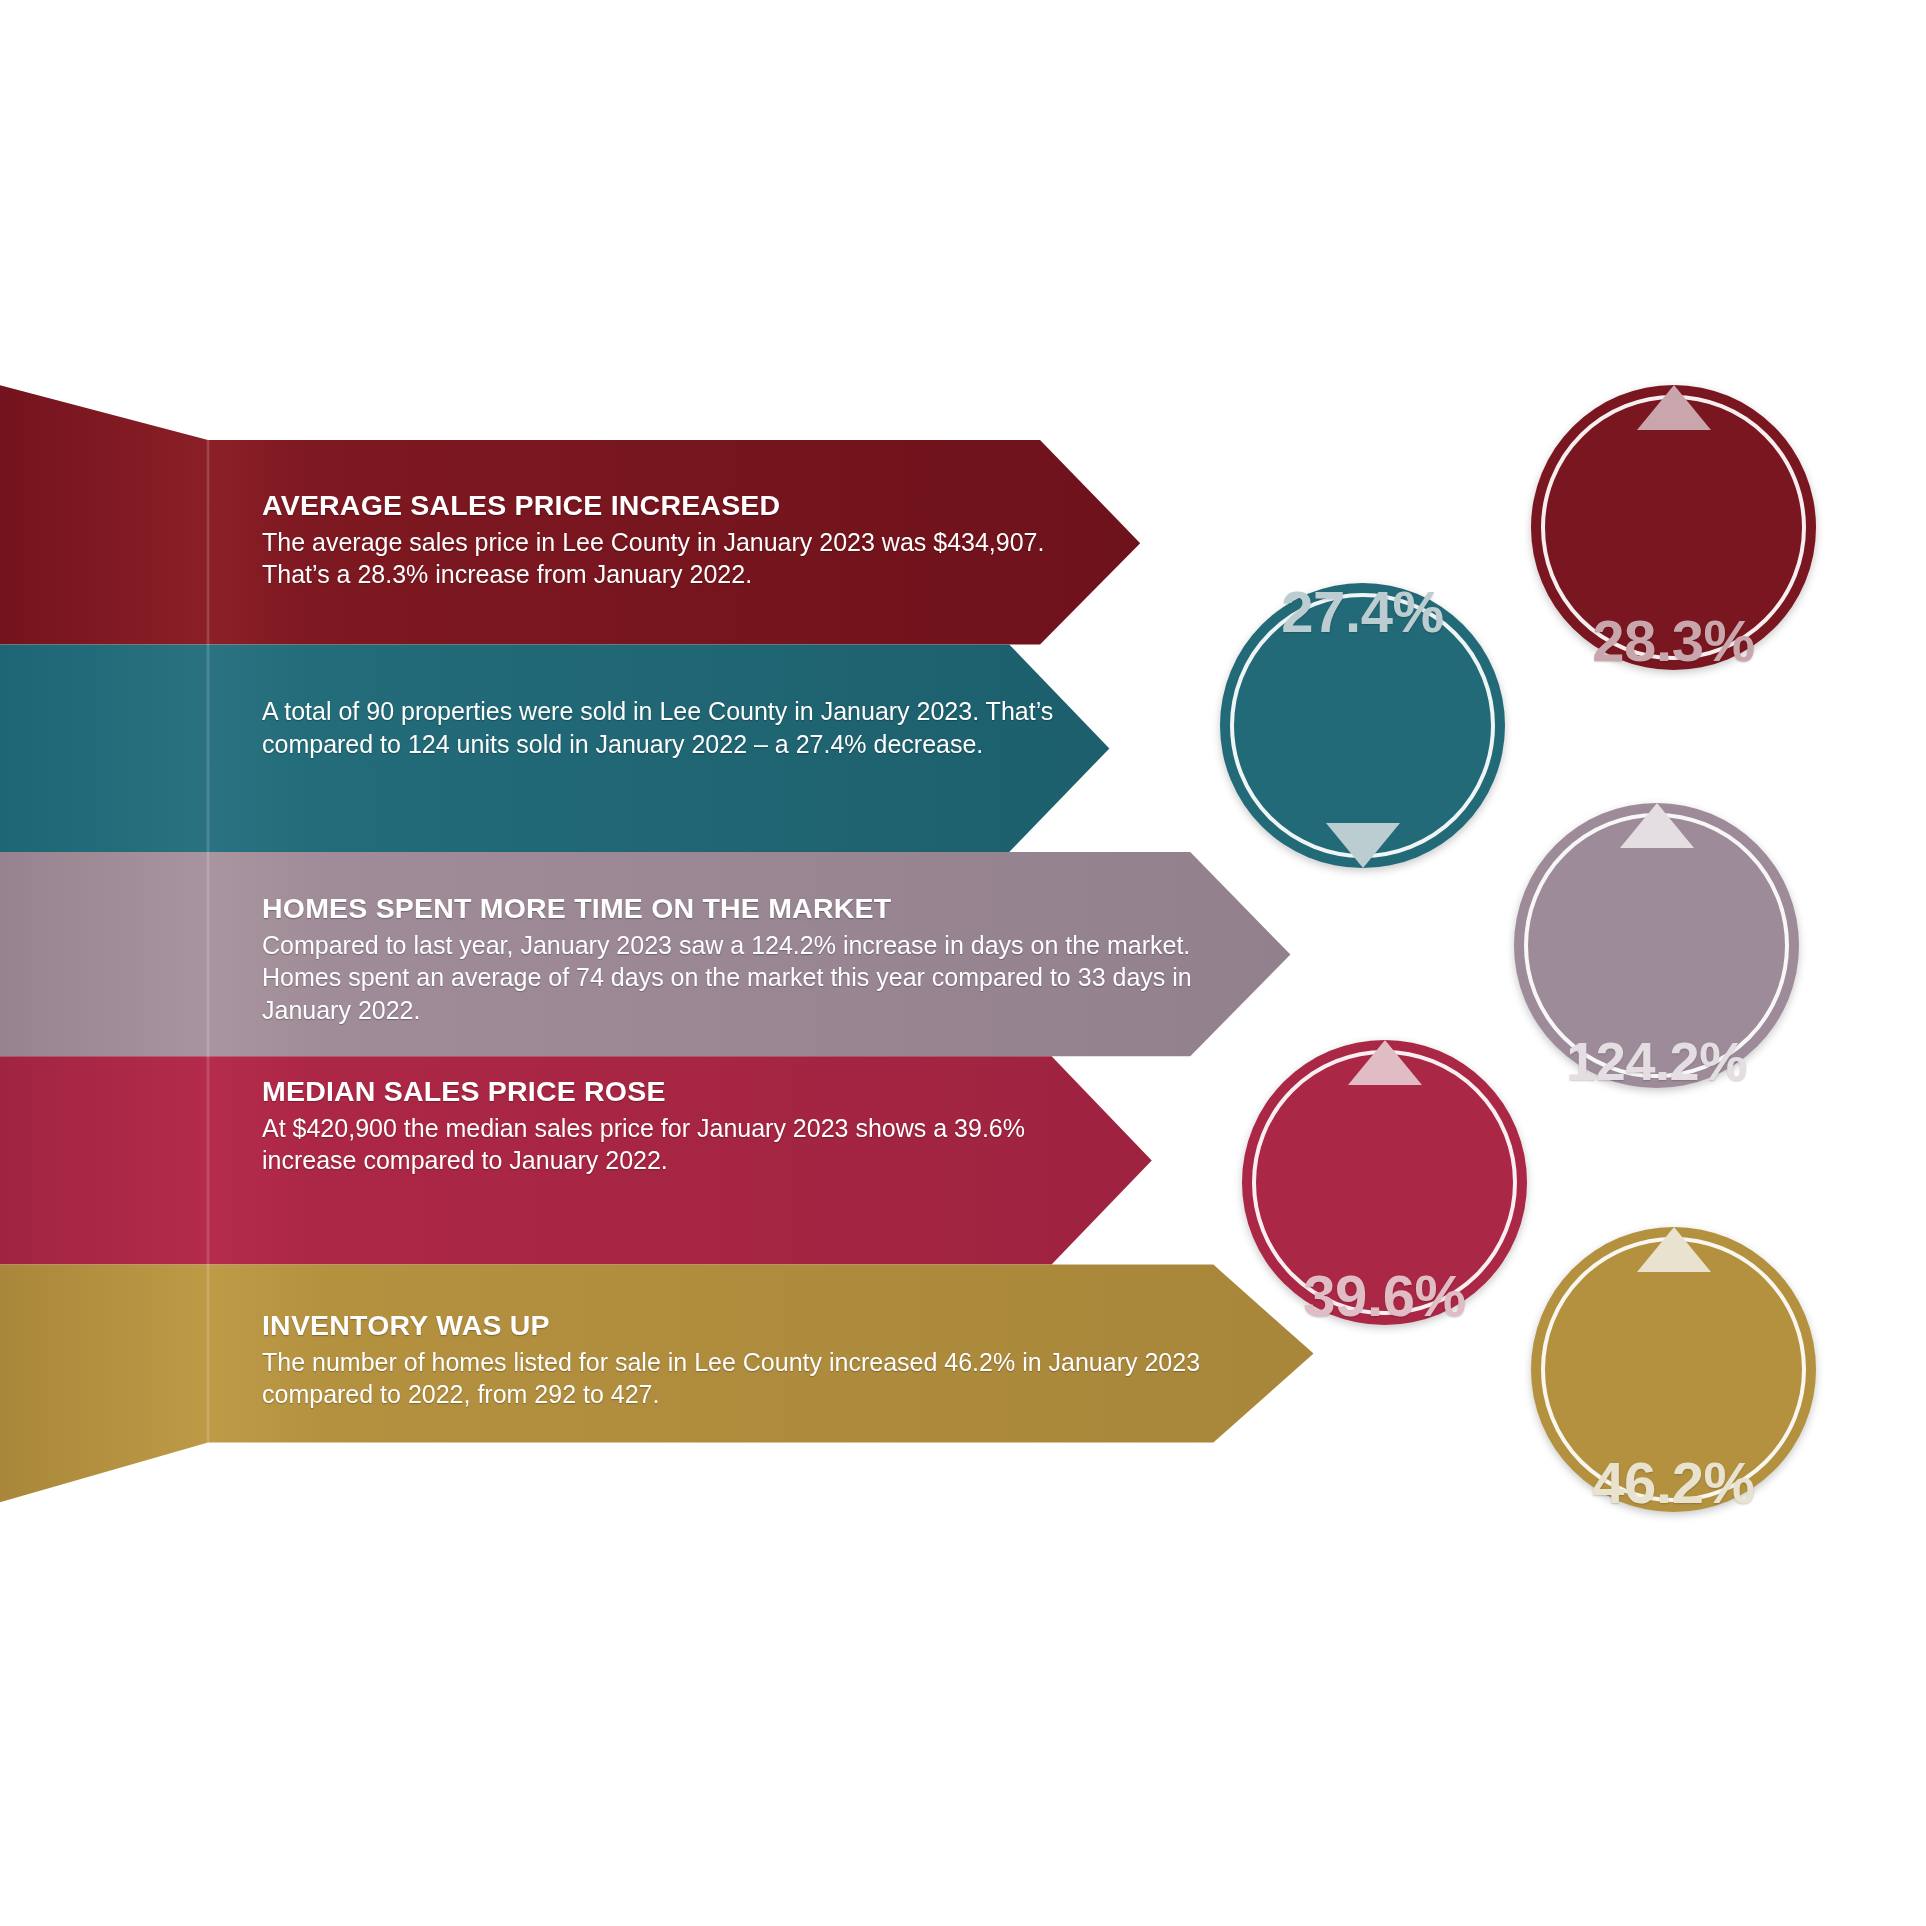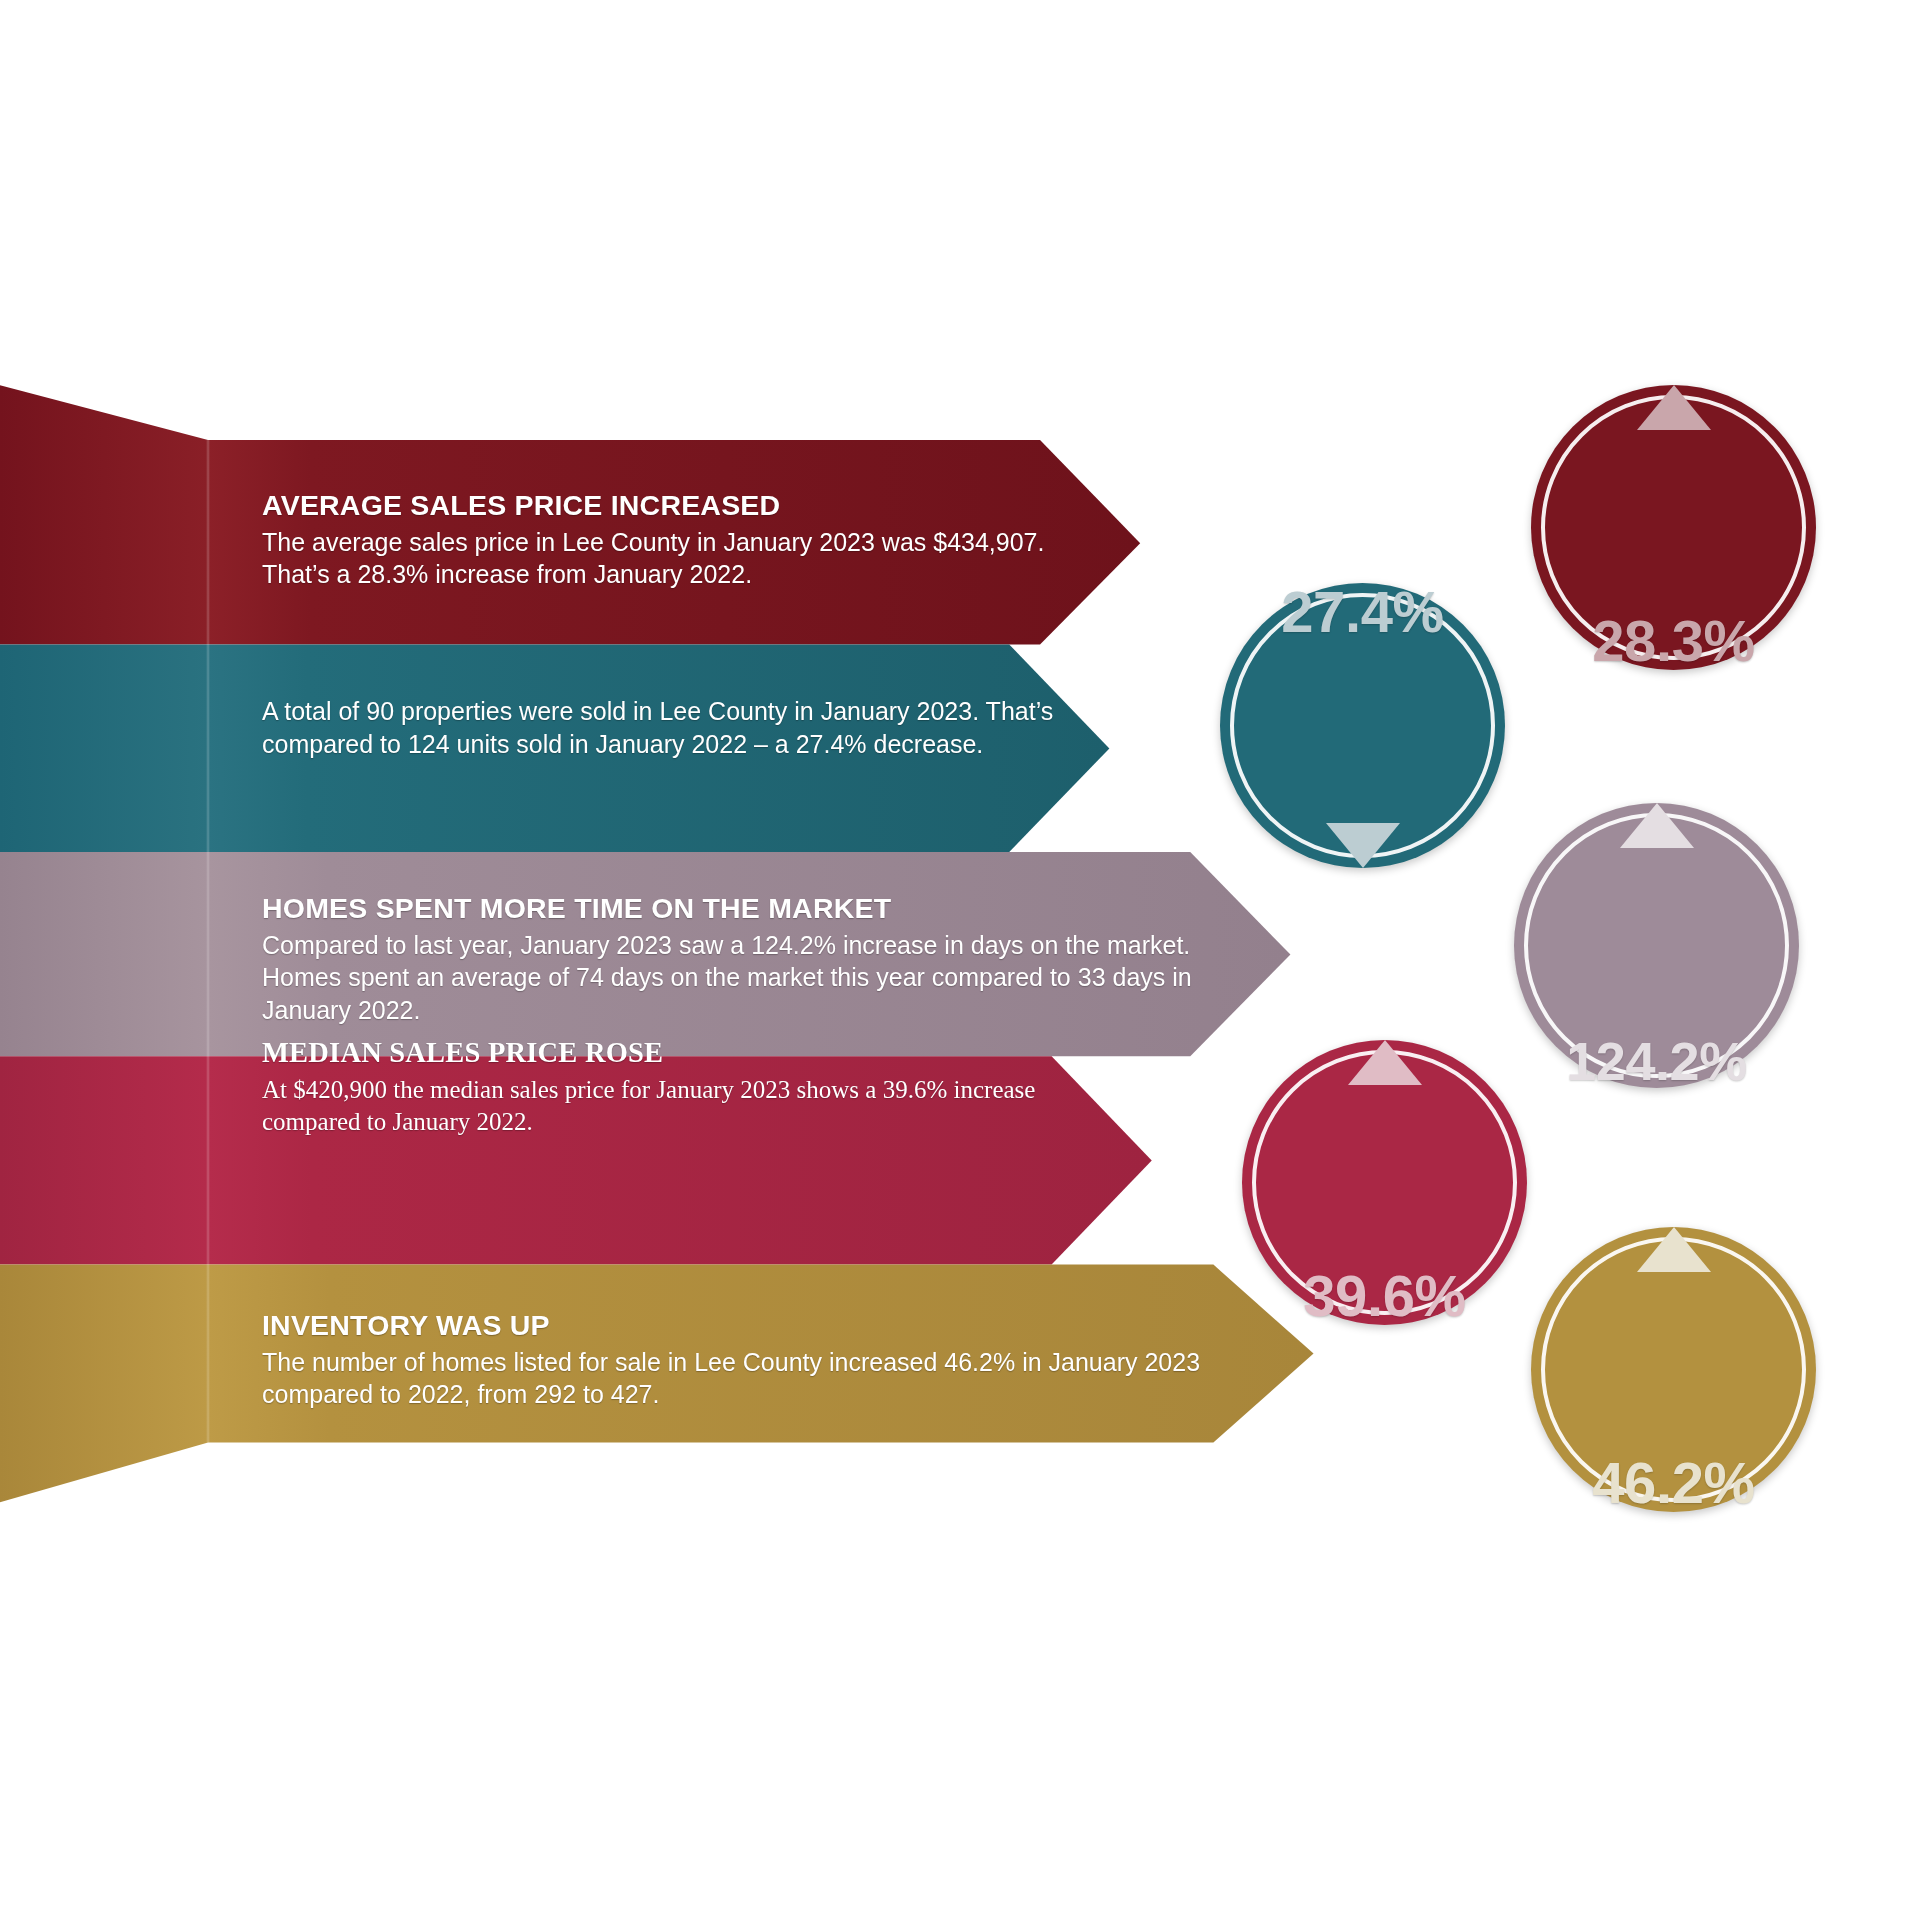--- a/index.html
+++ b/index.html
@@ -125,21 +125,21 @@
 
   <div class="banner-text" style="left:262px; top:690px; width:817px;">
     <div class="banner-body">A total of 90 properties were sold in Lee County in January 2023. That’s compared to 124 units sold in January 2022 – a 27.4% decrease.</div>
   </div>
 
   <div class="banner-text" style="left:262px; top:893px; width:936px;">
     <div class="banner-title">HOMES SPENT MORE TIME ON THE MARKET</div>
     <div class="banner-body">Compared to last year, January 2023 saw a 124.2% increase in days on the market. Homes spent an average of 74 days on the market this year compared to 33 days in January 2022.</div>
   </div>
 
-  <div class="banner-text" style="left:262px; top:1038px; width:824px;font-family:Liberation Serif, serif;">
+  <div class="banner-text" style="left:262px; top:1076px; width:824px;">
     <div class="banner-title">MEDIAN SALES PRICE ROSE</div>
     <div class="banner-body">At $420,900 the median sales price for January 2023 shows a 39.6% increase compared to January 2022.</div>
   </div>
 
   <div class="banner-text" style="left:262px; top:1310px; width:963px;">
     <div class="banner-title">INVENTORY WAS UP</div>
     <div class="banner-body">The number of homes listed for sale in Lee County increased 46.2% in January 2023 compared to 2022, from 292 to 427.</div>
   </div>
 
   <div class="circle" style="left:1531px; top:385px; width:285px; height:285px; background:#7A1620;">

